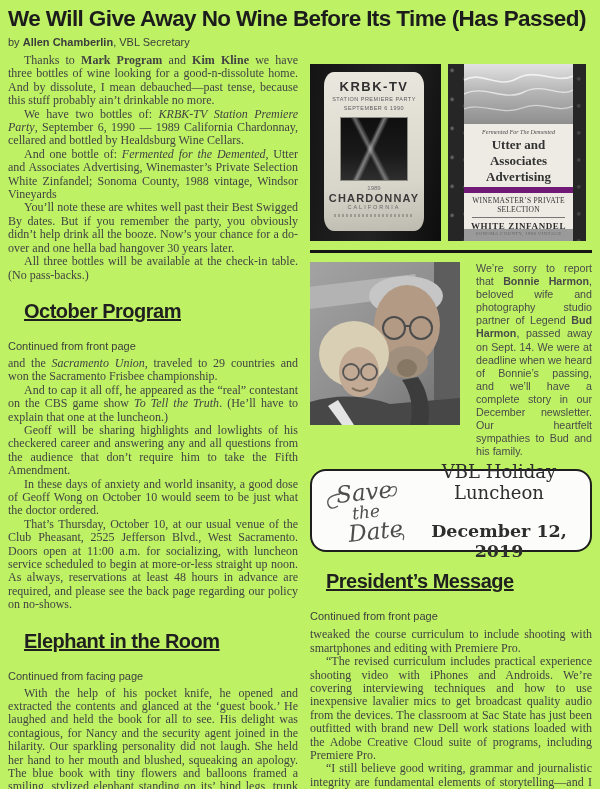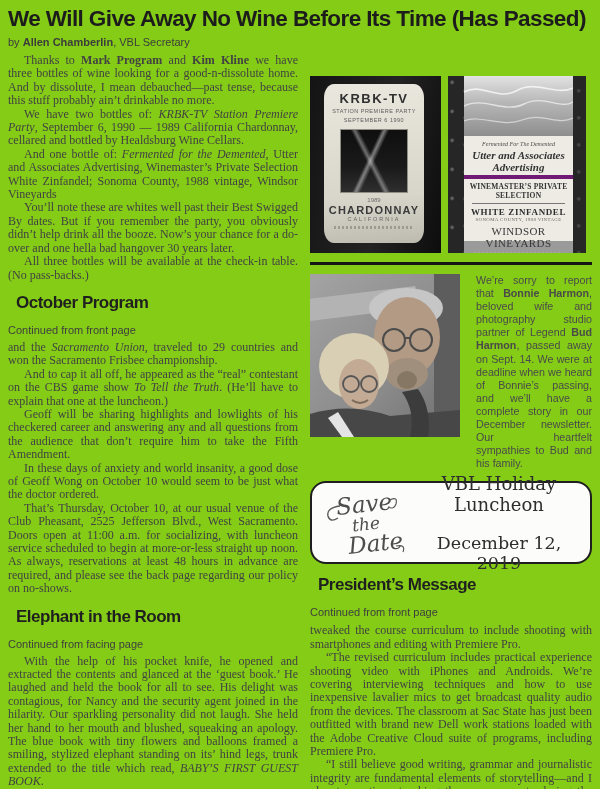--- a/index.html
+++ b/index.html
@@ -1,18 +1,18 @@
 <!DOCTYPE html>
 <html><head>
 <meta charset="utf-8">
 <style>
   html,body{margin:0;padding:0;background:#d8d8d8;}
   .page{
     position:relative;width:600px;height:789px;margin:0 auto;
-    background:#84cc16;overflow:hidden;
+    background:#bef264;overflow:hidden;
     font-family:"Liberation Serif",serif;color:#404040;
   }
   .inner{padding:4px 8px 0 8px;}
   .title{
     font-family:"Liberation Sans",sans-serif;font-weight:bold;
     font-size:22.5px;letter-spacing:-0.6px;color:#1c1c1c;
     margin:2px 0 0 0;white-space:nowrap;
   }
   .byline{
     font-family:"Liberation Sans",sans-serif;font-size:11px;color:#3c3c3c;
@@ -23,32 +23,32 @@
   .columns{display:flex;gap:12px;}
   .col-left{width:290px;}
   .col-right{width:282px;}
   p.body{
     font-size:12px;line-height:13.4px;text-align:justify;
     margin:0;text-indent:16px;color:#424242;
   }
   p.body.noind{text-indent:0;}
   h2.sect{
     font-family:"Liberation Sans",sans-serif;font-weight:bold;
-    font-size:17px;letter-spacing:-0.5px;color:#1f1f1f;margin:8px;line-height:26px;
+    font-size:20px;letter-spacing:-0.5px;color:#1f1f1f;margin:16px;line-height:26px;text-decoration:underline;
   }
   .continued{
     font-family:"Liberation Sans",sans-serif;font-size:11px;color:#3e3e3e;
     margin:1px 0 5px 0;
   }
   .gap-oct{margin-top:25px;}
   .gap-ele{margin-top:32px;}
   .gap-pres{margin-top:6px;}
 
   
-  .bottles{display:flex;gap:7px;margin-top:22px;}
+  .bottles{display:flex;gap:7px;margin-top:10px;}
   .photo-frame{position:relative;overflow:hidden;}
   .b1{width:131px;height:177px;background:linear-gradient(100deg,#141414 0%,#232323 55%,#0d0d0d 100%);}
   .b1-label{
     position:absolute;left:14px;right:17px;top:8px;bottom:10px;
     background:linear-gradient(175deg,#eae7de 0%,#d8d5ca 70%,#bdbab0 100%);
     border-radius:10px/14px;text-align:center;
   }
   .b1-brand{font-family:"Liberation Sans",sans-serif;font-weight:bold;font-size:13px;
     letter-spacing:1.5px;color:#303030;margin-top:7px;}
   .b1-small{font-family:"Liberation Sans",sans-serif;font-size:5.5px;line-height:7px;
@@ -73,23 +73,23 @@
       radial-gradient(circle at 70% 10%,rgba(110,110,110,.6) 1px,transparent 2.5px),
       radial-gradient(circle at 88% 55%,rgba(100,100,100,.5) 1px,transparent 2.5px);
     background-size:23px 29px,31px 23px,19px 27px;}
   .b2-bottle{position:absolute;left:16px;right:13px;top:0;bottom:0;background:#9a9a9a;}
   .b2-glass{position:relative;height:60px;
     background:linear-gradient(#e2e2e2 0%,#b6b6b6 45%,#8e8e8e 100%);}
   .b2-glass svg{position:absolute;left:0;top:0;}
   .b2-label{position:absolute;left:0;right:0;top:60px;bottom:12px;background:#edebe4;
     text-align:center;padding-top:5px;}
   .b2-tag{font-style:italic;font-size:6px;color:#4a4a4a;}
-  .b2-agency{font-style:italic;font-weight:bold;font-size:11px;color:#333;
-    border-bottom:4px solid #701a75;display:inline-block;padding:1px 2px 2px 2px;margin-top:1px;}
-  .b2-sel{font-weight:bold;font-size:7.5px;letter-spacing:.2px;color:#333;margin-top:3px;}
+  .b2-agency{font-weight:bold;font-size:13px;color:#333;
+    border-bottom:6px solid #701a75;display:inline-block;padding:1px 2px 2px 2px;margin-top:1px;}
+  .b2-sel{font-weight:normal;font-size:7.5px;letter-spacing:.2px;color:#333;margin-top:3px;}
   .b2-rule{height:1px;background:#777;margin:3px 8px 0 8px;}
   .b2-wine{font-weight:bold;font-size:9px;letter-spacing:.6px;color:#2f2f2f;margin-top:3px;}
   .b2-county{font-size:4.8px;letter-spacing:.4px;color:#666;}
   .b2-prod{font-size:11px;letter-spacing:.4px;color:#383838;margin-top:3px;}
   .b2-fine{height:2px;margin:3px 10px 0 10px;
     background:repeating-linear-gradient(90deg,#a9a79f 0 2px,transparent 2px 4px);}
 
   .sep{border:none;border-top:3px solid #161616;margin:9px 0 0 0;}
 
   .obit{display:flex;gap:16px;margin-top:9px;}
@@ -99,21 +99,21 @@
     line-height:13.1px;color:#4a4a4a;text-align:justify;
   }
 
   .save-box{
     margin-top:11px;height:79px;border:2.5px solid #1e1e1e;border-radius:16px;
     display:flex;align-items:center;padding:0 6px;background:#fcfcfa;
   }
   .std-script{width:96px;flex:none;}
   .std-text{flex:1;text-align:center;font-family:"DejaVu Serif",serif;color:#2e2e2e;}
   .std-event{font-size:18px;}
-  .std-date{font-size:17.5px;margin-top:18px;}
+  .std-date{font-size:17.5px;margin-top:18px;font-weight:bold;}
 
   .pres-head{margin-top:10px;font-size:25px;line-height:27px;}
 </style>
 </head>
 <body>
 
 <div class="page">
   <div class="inner">
 
     <h1 class="title">We Will Give Away No Wine Before Its Time (Has Passed)</h1>

